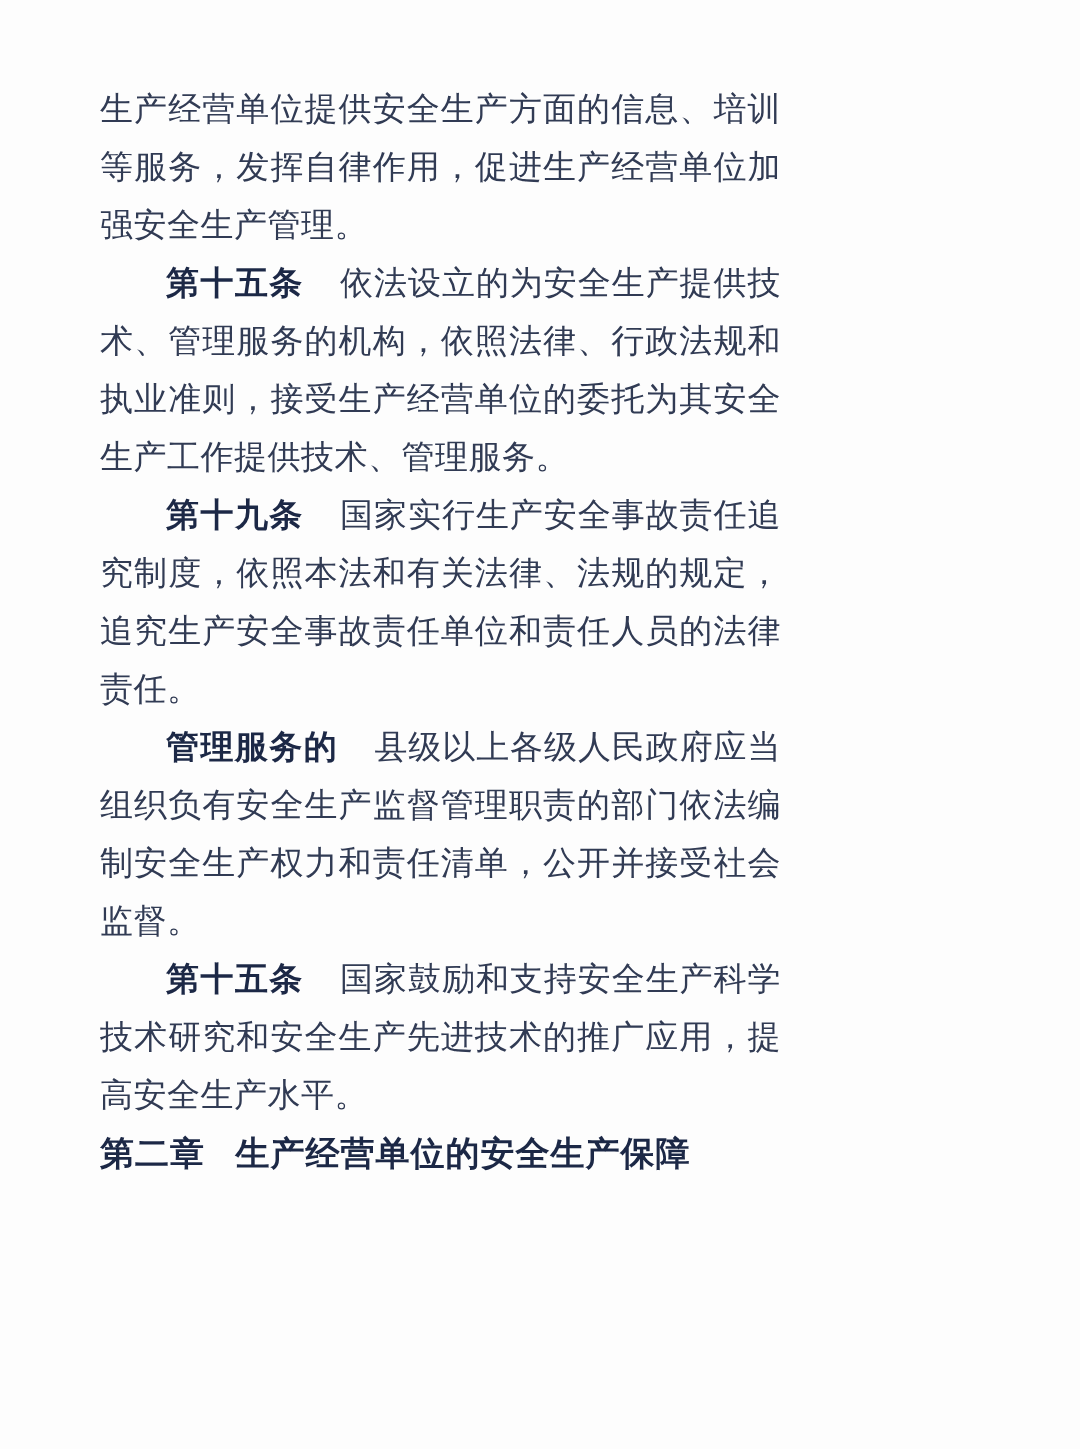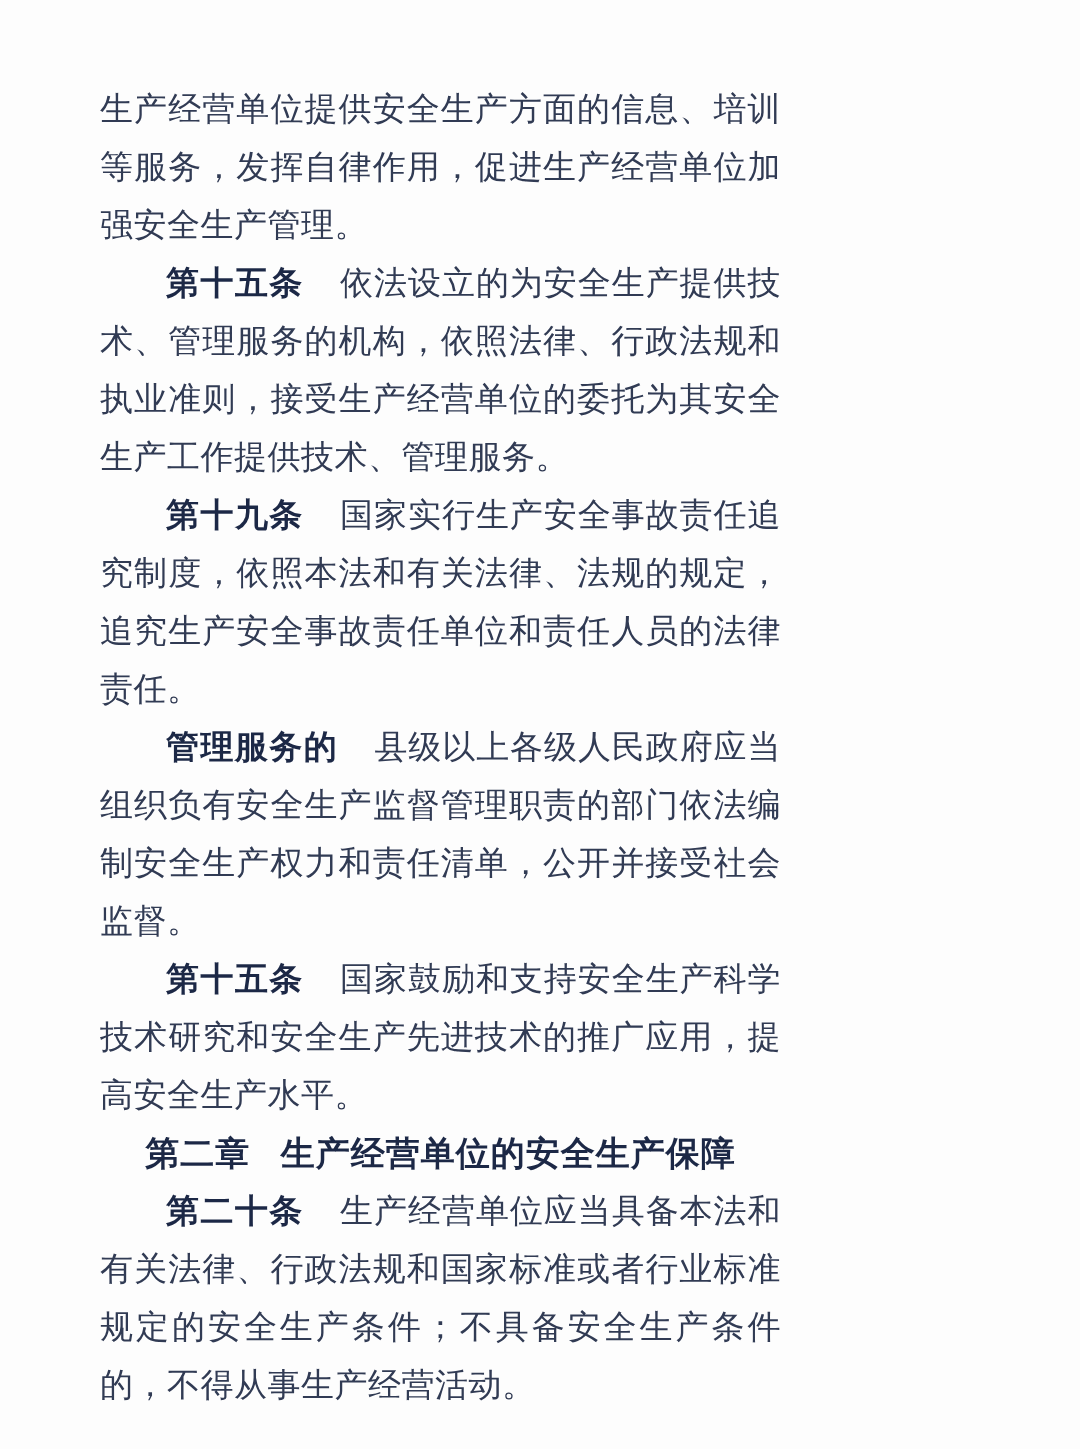--- a/index.html
+++ b/index.html
@@ -41,34 +41,33 @@
     margin-right:1.1em;
     letter-spacing:1px;
   }
   .chapter{
     margin:0;
     font-size:34px;
     line-height:58px;
     font-family:"Liberation Sans","DejaVu Sans",sans-serif;
     font-weight:bold;
     color:var(--heading-color);
-    text-align:center;
+    text-align:left;
     text-indent:0;
     letter-spacing:1px;
   }
   .chapter .chapter-label{
     margin-right:0.9em;
   }
 </style>
 </head>
 <body>
 
 <main class="page">
   <div id="doc-body">
       <p class="para no-indent"><span>生产经营单位提供安全生产方面的信息、培训等服务，发挥自律作用，促进生产经营单位加强安全生产管理。</span></p>
       <p class="para"><b class="article-label">第十五条</b><span>依法设立的为安全生产提供技术、管理服务的机构，依照法律、行政法规和执业准则，接受生产经营单位的委托为其安全生产工作提供技术、管理服务。</span></p>
       <p class="para"><b class="article-label">第十九条</b><span>国家实行生产安全事故责任追究制度，依照本法和有关法律、法规的规定，追究生产安全事故责任单位和责任人员的法律责任。</span></p>
       <p class="para"><b class="article-label">管理服务的</b><span>县级以上各级人民政府应当组织负有安全生产监督管理职责的部门依法编制安全生产权力和责任清单，公开并接受社会监督。</span></p>
       <p class="para"><b class="article-label">第十五条</b><span>国家鼓励和支持安全生产科学技术研究和安全生产先进技术的推广应用，提高安全生产水平。</span></p>
       <h2 class="chapter"><span class="chapter-label">第二章</span><span class="chapter-title">生产经营单位的安全生产保障</span></h2>
-      <p class="para"><b class="article-label">第二十条</b><span>生产经营单位应当具备本法和有关法律、行政法规和国家标准或者行业标准规定的安全生产条件；不具备安全生产条件的，不得从事生产经营活动。</span></p>
     </div>
 </main>
 
 </body></html>

